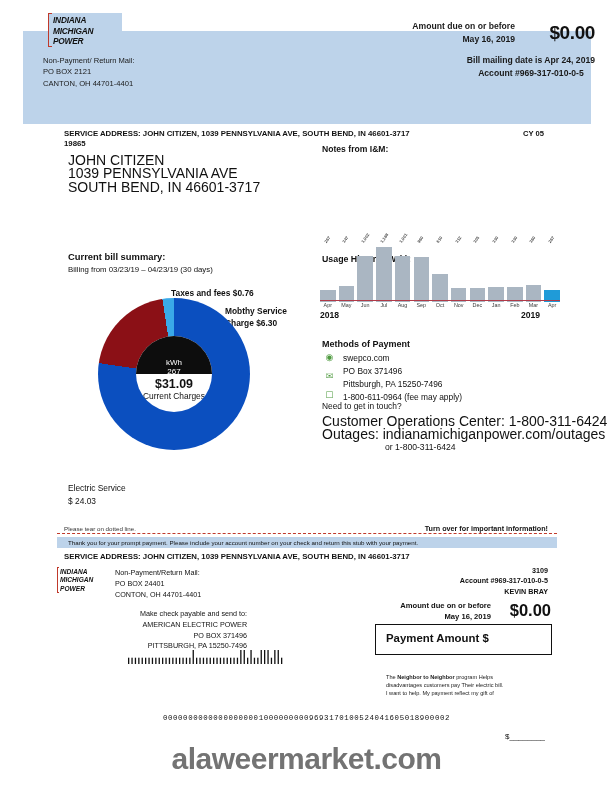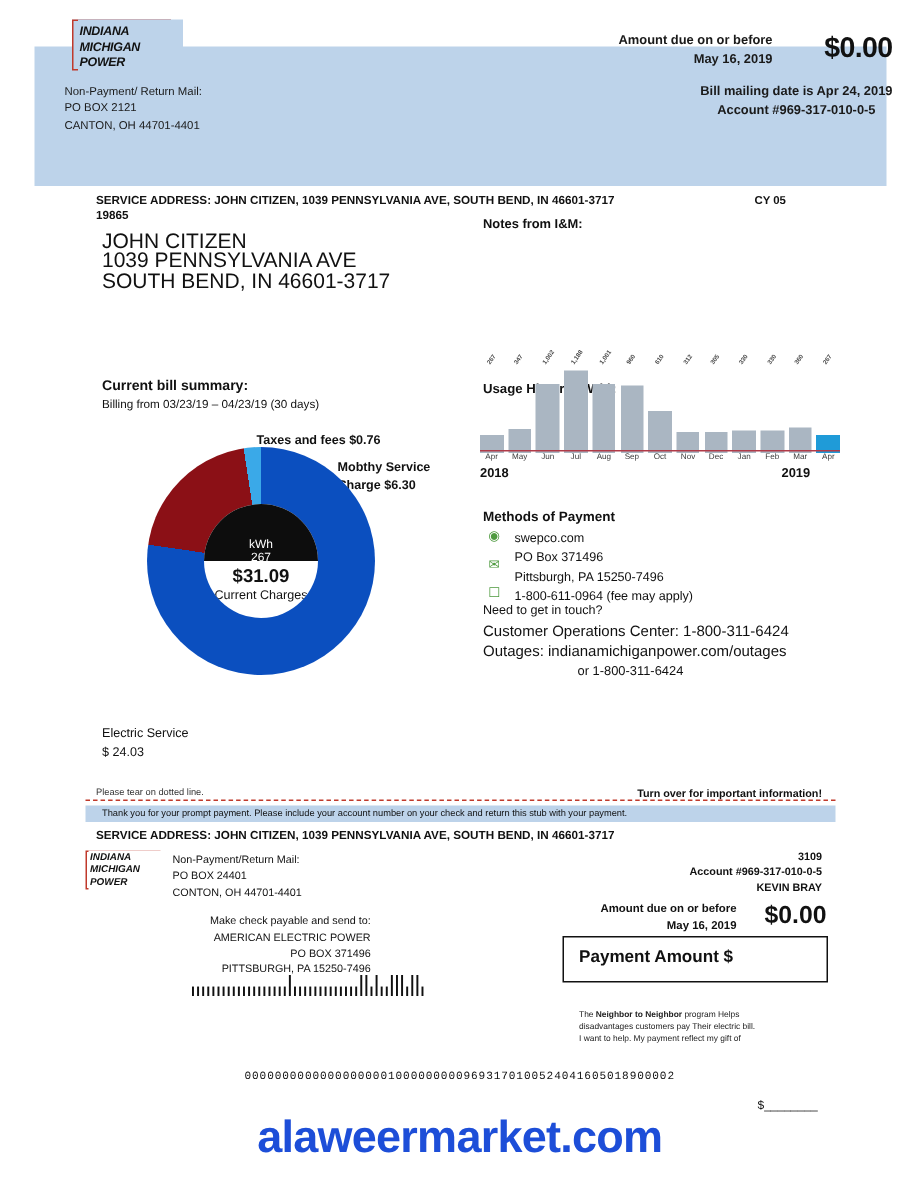--- a/index.html
+++ b/index.html
@@ -54,21 +54,21 @@
     text-align: center; font-size: 8.6px; line-height: 13px;
     font-weight: 600; color: #1a1a1a;
   }
 
   
   .svc-line {
     position: absolute; left: 64px; top: 129px;
     font-size: 7.8px; font-weight: bold; color: #111;
   }
   .svc-cy {
-    position: absolute; left: 503px; top: 129px;
+    position: absolute; left: 523px; top: 129px;
     font-size: 7.6px; font-weight: bold; color: #111;
   }
   .svc-num {
     position: absolute; left: 64px; top: 139px;
     font-size: 7.8px; font-weight: bold; color: #111;
   }
 
   
   .cust-addr {
     position: absolute; left: 68px; top: 154px;
@@ -213,21 +213,21 @@
   .mop-lines {
     position: absolute; left: 343px; top: 352px;
     font-size: 8.4px; line-height: 13px; color: #111;
   }
   .mop-need {
     position: absolute; left: 322px; top: 401px;
     font-size: 8.4px; color: #111;
   }
   .mop-contact {
     position: absolute; left: 322px; top: 415px;
-    font-size: 10px; line-height: 13.4px; color: #111;
+    font-size: 14px; line-height: 13.4px; color: #111;
   }
   .mop-or {
     position: absolute; left: 385px; top: 442px;
     font-size: 8.6px; color: #111;
   }
 
   
   .tear-note-l {
     position: absolute; left: 64px; top: 525px;
     font-size: 6.2px; color: #333;
@@ -315,21 +315,21 @@
   }
   .ocr-line {
     position: absolute; left: 0; top: 714px; width: 613px;
     text-align: center;
     font-family: "Liberation Mono", monospace;
     font-size: 7.4px; letter-spacing: 0.6px; color: #111;
   }
   .watermark {
     position: absolute; left: 0; top: 742px; width: 613px;
     text-align: center;
-    font-size: 30px; font-weight: bold; color: #1d4ed8;
+    font-size: 30px; font-weight: bold; color: #737373;
     letter-spacing: -0.5px;
   }
 </style>
 </head>
 <body>
 
 <div class="page">
 
   <div class="header-band"></div>
 

